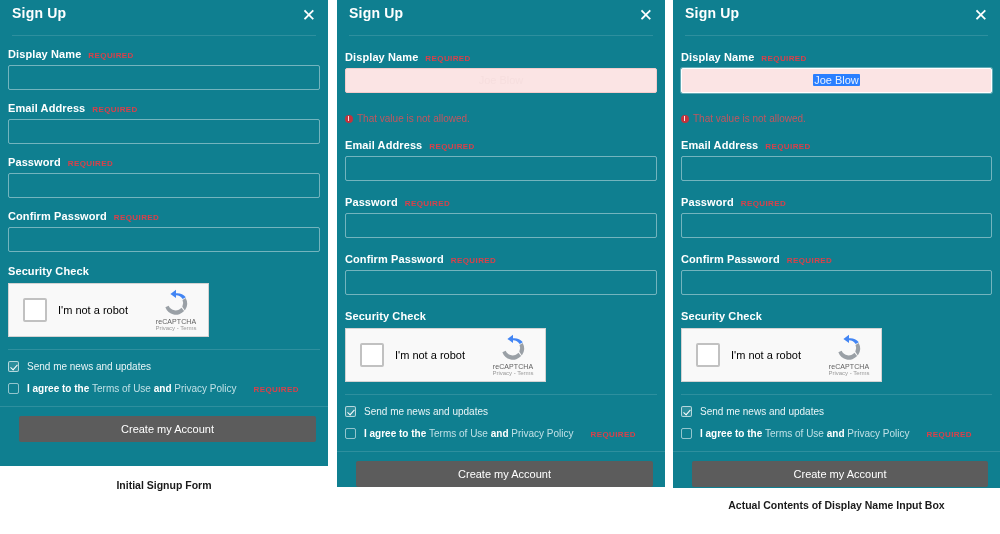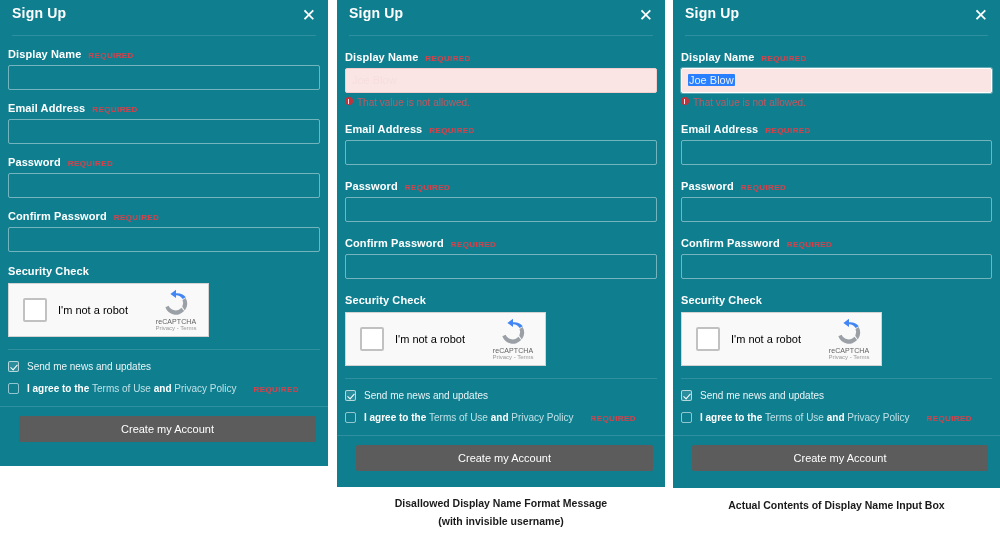--- a/index.html
+++ b/index.html
@@ -44,29 +44,30 @@
     box-sizing:border-box;width:100%;height:25px;
     background:transparent;border:1px solid rgba(255,255,255,.42);
     border-radius:2px;
   }
   .inp.err{
     background:#fbe4e4;border:1px solid #f3cccc;
   }
   .inp.err .ghost{
     display:block;padding:5px 6px 0 6px;font-size:11px;
     color:#f6dede;
+    text-align:center;
   }
   .inp.err .sel{
     display:inline-block;background:#2a7fff;color:#e8f1ff;
     padding:0 1px;border-radius:1px;
   }
   .inp.err.focus{border:1px solid #ffffff;box-shadow:0 0 0 1px rgba(255,255,255,.35);}
   .errmsg{
-    display:flex;gap:4px;
-    margin-top:4px;font-size:10px;color:#c2565f;
+    display:flex;align-items:center;gap:4px;
+    margin-top:20px;font-size:10px;color:#c2565f;
   }
   .errmsg .eicon{
     width:8px;height:8px;border-radius:50%;
     background:#c2323c;position:relative;flex:0 0 auto;
   }
   .errmsg .eicon:after{
     content:"";position:absolute;left:3px;top:1.5px;width:1.4px;height:5px;background:#fbe4e4;
   }
 
   
@@ -386,21 +387,20 @@
         <span class="req">REQUIRED</span>
       </div>
     </div>
 
     <div class="foot-rule"></div>
     <div class="foot">
       <button class="submit">Create my Account</button>
     </div>
   </div>
 
-  <div class="caption" id="caption-2">
-    <div>Disallowed Display Name Format Message</div>
-    <div>(with invisible username)</div>
+  <div class="caption" id="caption-1">
+    <div>Initial Signup Form</div>
   </div>
   <div class="caption" id="caption-3">
     <div>Actual Contents of Display Name Input Box</div>
   </div>
 
 </div>
 
 </body></html>

